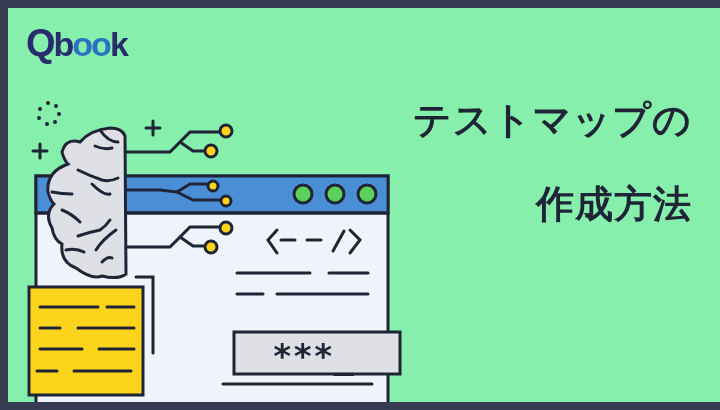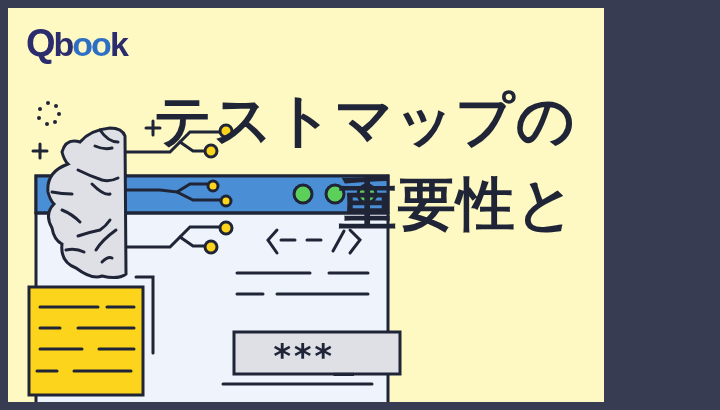--- a/index.html
+++ b/index.html
@@ -1,23 +1,23 @@
 <!DOCTYPE html>
 <html><head>
 <meta charset="utf-8">
 <style>
   html, body { margin: 0; padding: 0; }
   body { width: 720px; height: 410px; background: #373c52; position: relative; overflow: hidden; font-family: "DejaVu Sans", sans-serif; }
-  .canvas { position: absolute; left: 8px; top: 8px; width: 596px; height: 394px; background: #fef9c3; overflow: hidden; }
+  .canvas { position: absolute; left: 8px; top: 8px; width: 712px; height: 394px; background: #86efac; overflow: hidden; }
   .logo { position: absolute; left: 18px; top: 16px; font-family: "Liberation Sans", sans-serif; font-weight: 900; font-size: 34px; letter-spacing: -2px; line-height: 1; }
   .logo .q { color: #2a2c6e; font-size: 38px; }
   .logo .b { color: #2a2c6e; }
   .logo .oo { color: #2d6fc4; }
   .logo .k { color: #2a2c6e; }
-  .title { position: absolute; right: 28px; top: 70px; text-align: right; color: #1f2437; font-family: "DejaVu Sans", sans-serif; font-weight: bold; font-size: 58px; line-height: 84px; letter-spacing: 1px; }
+  .title { position: absolute; right: 28px; top: 70px; text-align: right; color: #1f2437; font-family: "DejaVu Sans", sans-serif; font-weight: bold; font-size: 38px; line-height: 84px; letter-spacing: 1px; }
   .title div { white-space: nowrap; }
   svg.art { position: absolute; left: -8px; top: -8px; }
 </style>
 </head>
 <body>
 
 <div class="canvas">
 
   <div class="logo">
     <span class="q">Q</span><span class="b">b</span><span class="oo">oo</span><span class="k">k</span>
@@ -108,15 +108,15 @@
           <line x1="99" y1="349" x2="134" y2="349"></line>
         <line x1="37" y1="371" x2="57" y2="371"></line>
           <line x1="74" y1="371" x2="131" y2="371"></line>
       </g>
     </g>
     <text x="272" y="368" font-family="DejaVu Sans Mono, monospace" font-weight="bold" font-size="34" fill="#1f2437">***_</text>
   </svg>
 
   <div class="title">
     <div>テストマップの</div>
-    <div>重要性と</div>
+    <div>作成方法</div>
   </div>
 </div>
 
 </body></html>

